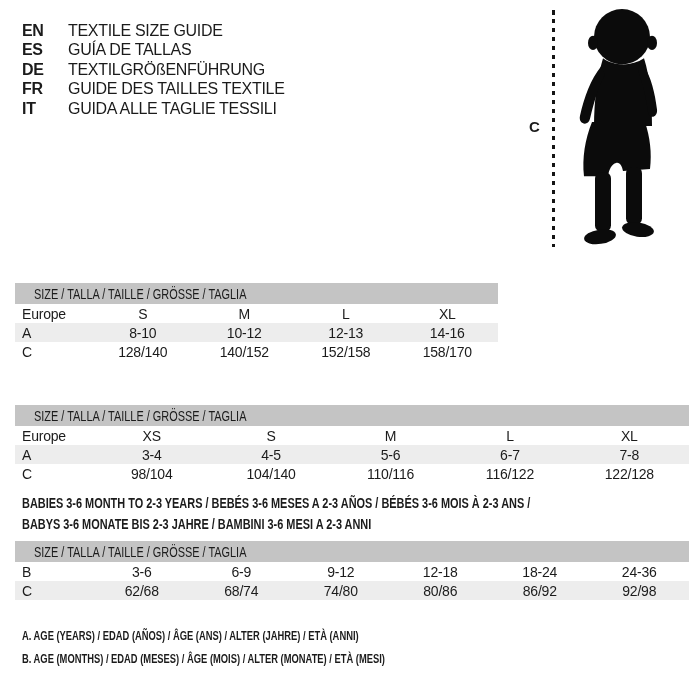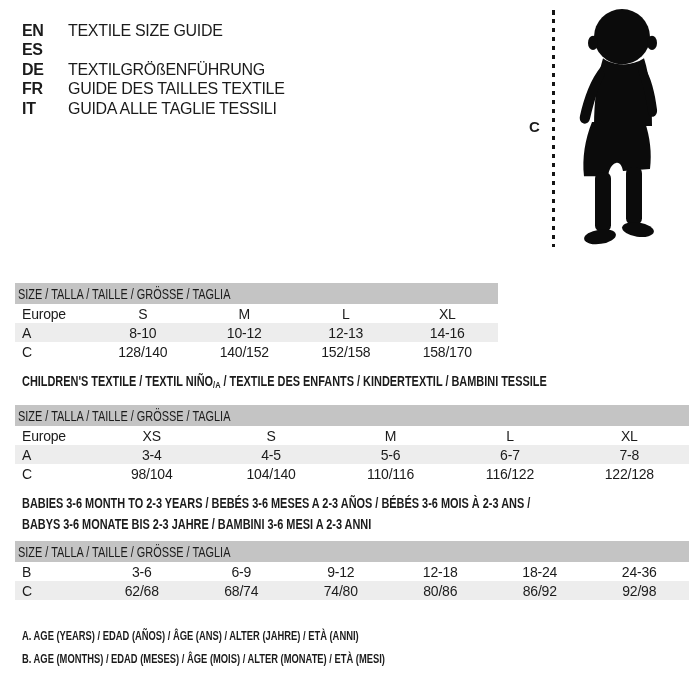--- a/index.html
+++ b/index.html
@@ -25,21 +25,21 @@
   .baby{position:absolute;left:562px;top:5px;width:103px;height:242px}
 
   
   .cond{display:inline-block;transform:scaleX(0.78);transform-origin:0 50%;white-space:nowrap}
 
   .sec-title{position:absolute;left:22px;font-size:14px;font-weight:700;height:18px;line-height:18px;white-space:nowrap}
   .sub{font-size:9.5px;vertical-align:-2px}
 
   
   .size-table{position:absolute;left:15px}
-  .band{height:21px;background:#c4c4c4;display:flex;align-items:center;padding-left:3px;font-size:14px}
+  .band{height:21px;background:#c4c4c4;display:flex;align-items:center;padding-left:19px;font-size:14px}
   .trow{height:19px;display:flex;align-items:center}
   .trow:nth-child(3){background:#ededed}
   .tlabel{width:70px;padding-left:7px;font-size:14px;letter-spacing:-0.2px}
   .tcell{flex:1;text-align:center;font-size:14px;letter-spacing:-0.2px}
 
   
   .footnotes{position:absolute;left:22px;top:625px}
   .fn{height:22.4px;display:flex;align-items:center;font-size:12px;font-weight:700}
 </style>
 </head>
@@ -47,20 +47,21 @@
 
 <div class="page">
 
   <div class="lang-block">
     <div class="lang-row">
       <span class="lang-code">EN</span>
       <span class="lang-text">TEXTILE SIZE GUIDE</span>
     </div>
     <div class="lang-row">
       <span class="lang-code">ES</span>
+      <span class="lang-text">GUÍA DE TALLAS</span>
     </div>
     <div class="lang-row">
       <span class="lang-code">DE</span>
       <span class="lang-text">TEXTILGRÖßENFÜHRUNG</span>
     </div>
     <div class="lang-row">
       <span class="lang-code">FR</span>
       <span class="lang-text">GUIDE DES TAILLES TEXTILE</span>
     </div>
     <div class="lang-row">
@@ -107,23 +108,20 @@
     </div>
     <div class="trow">
       <span class="tlabel">C</span>
       <span class="tcell">128/140</span>
       <span class="tcell">140/152</span>
       <span class="tcell">152/158</span>
       <span class="tcell">158/170</span>
     </div>
   </div>
 
-  <div class="sec-title" style="top:372px">
-    <span class="cond"><span>CHILDREN'S TEXTILE / TEXTIL NIÑO</span><span class="sub">/A</span><span> / TEXTILE DES ENFANTS / KINDERTEXTIL / BAMBINI TESSILE</span></span>
-  </div>
   <div class="size-table" style="top:405px;width:674px">
     <div class="band">
       <span class="cond">SIZE / TALLA / TAILLE / GRÖSSE / TAGLIA</span>
     </div>
     <div class="trow">
       <span class="tlabel">Europe</span>
       <span class="tcell">XS</span>
       <span class="tcell">S</span>
       <span class="tcell">M</span>
       <span class="tcell">L</span>

